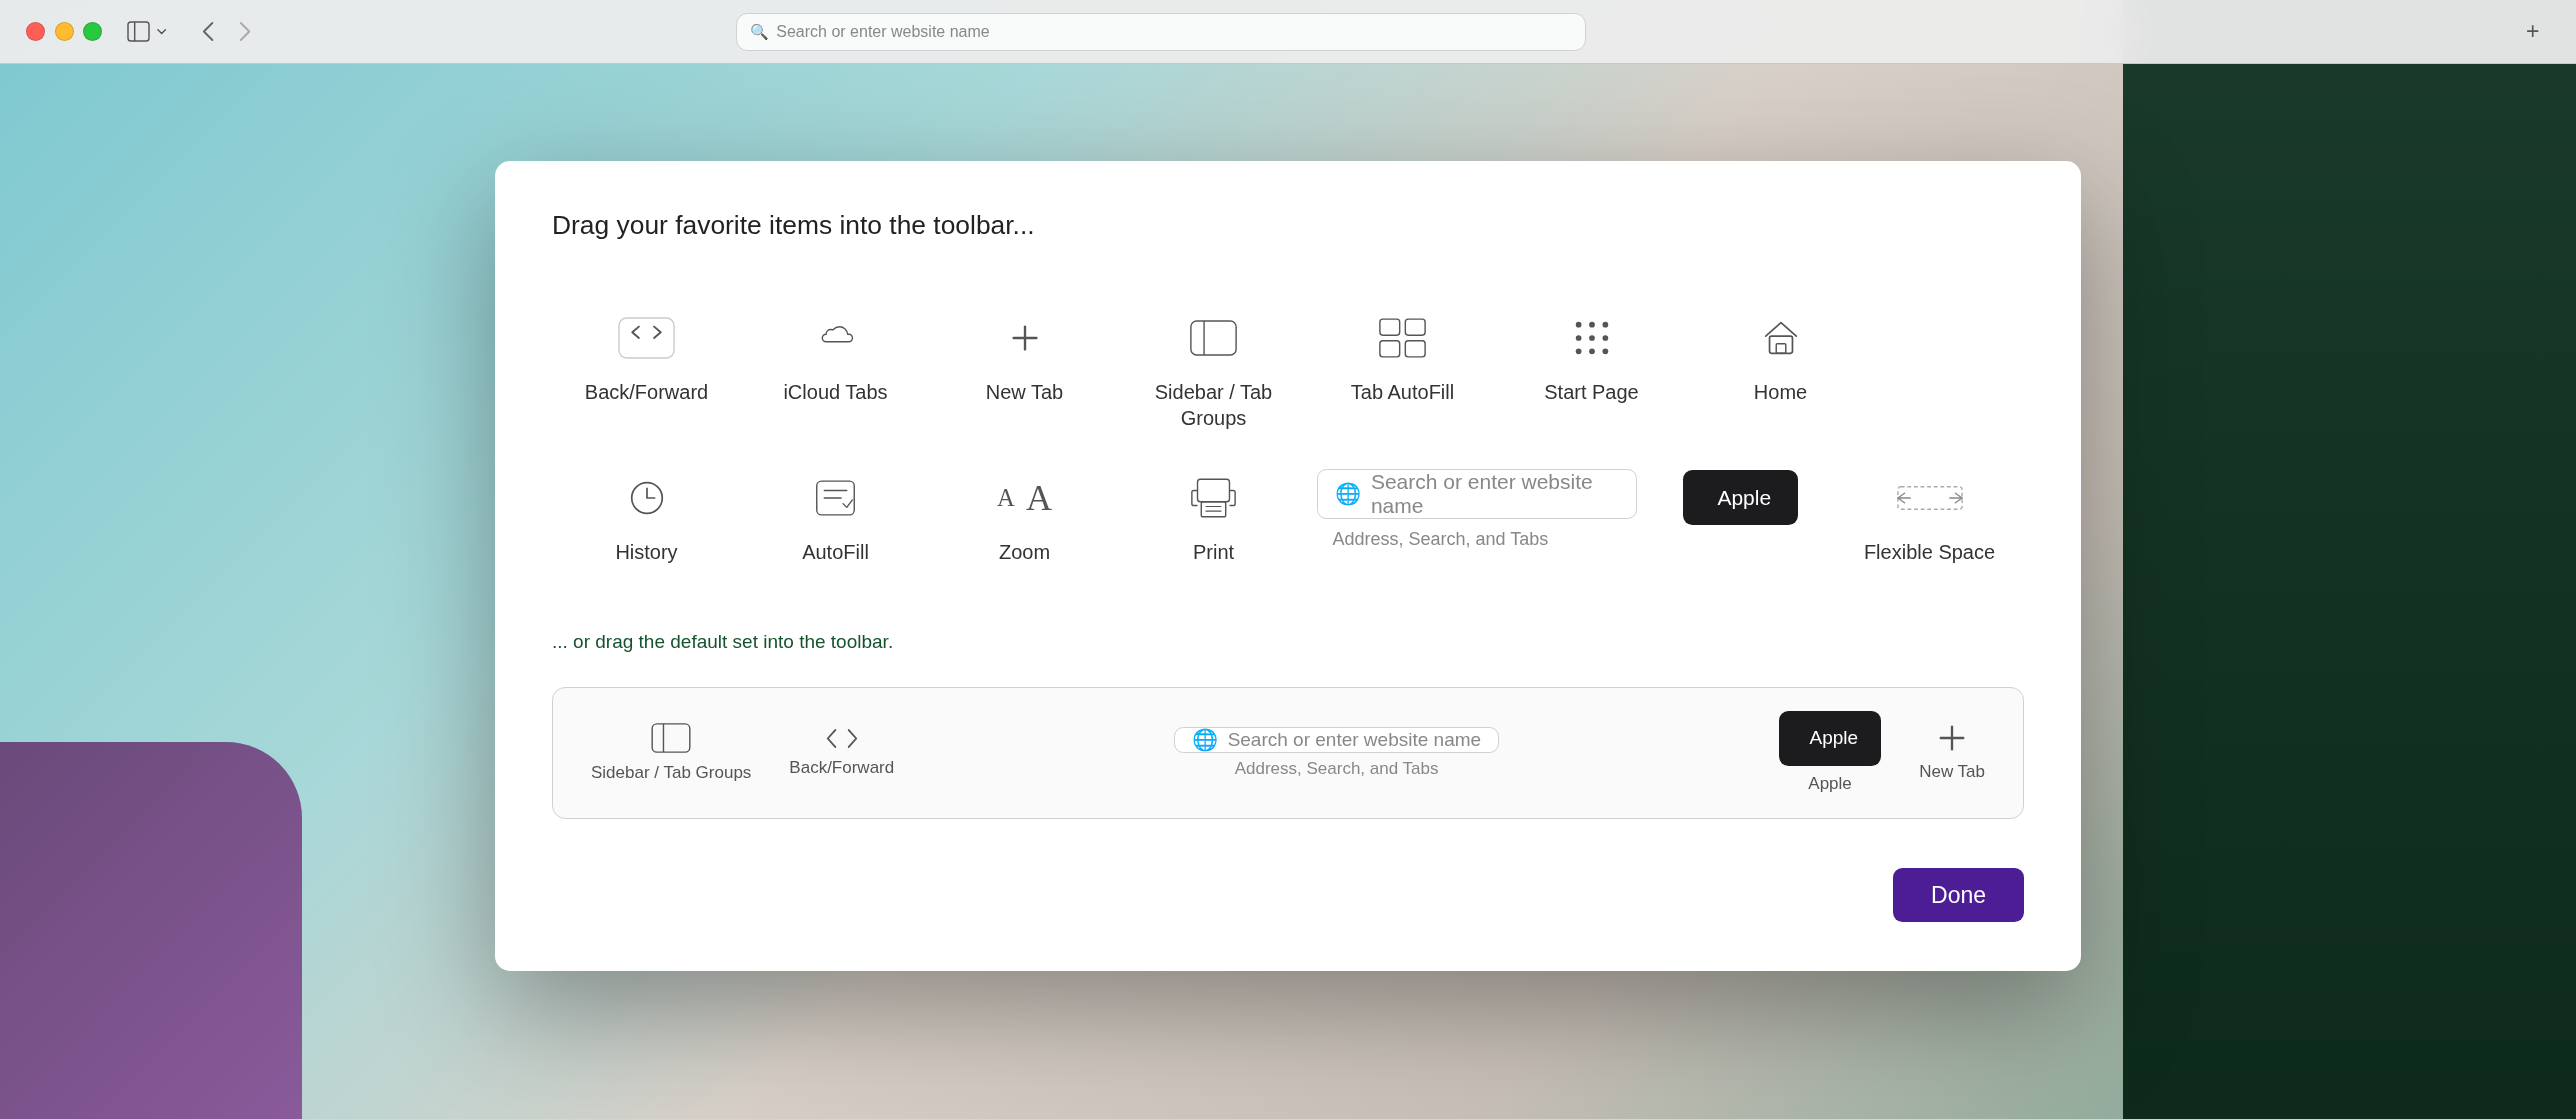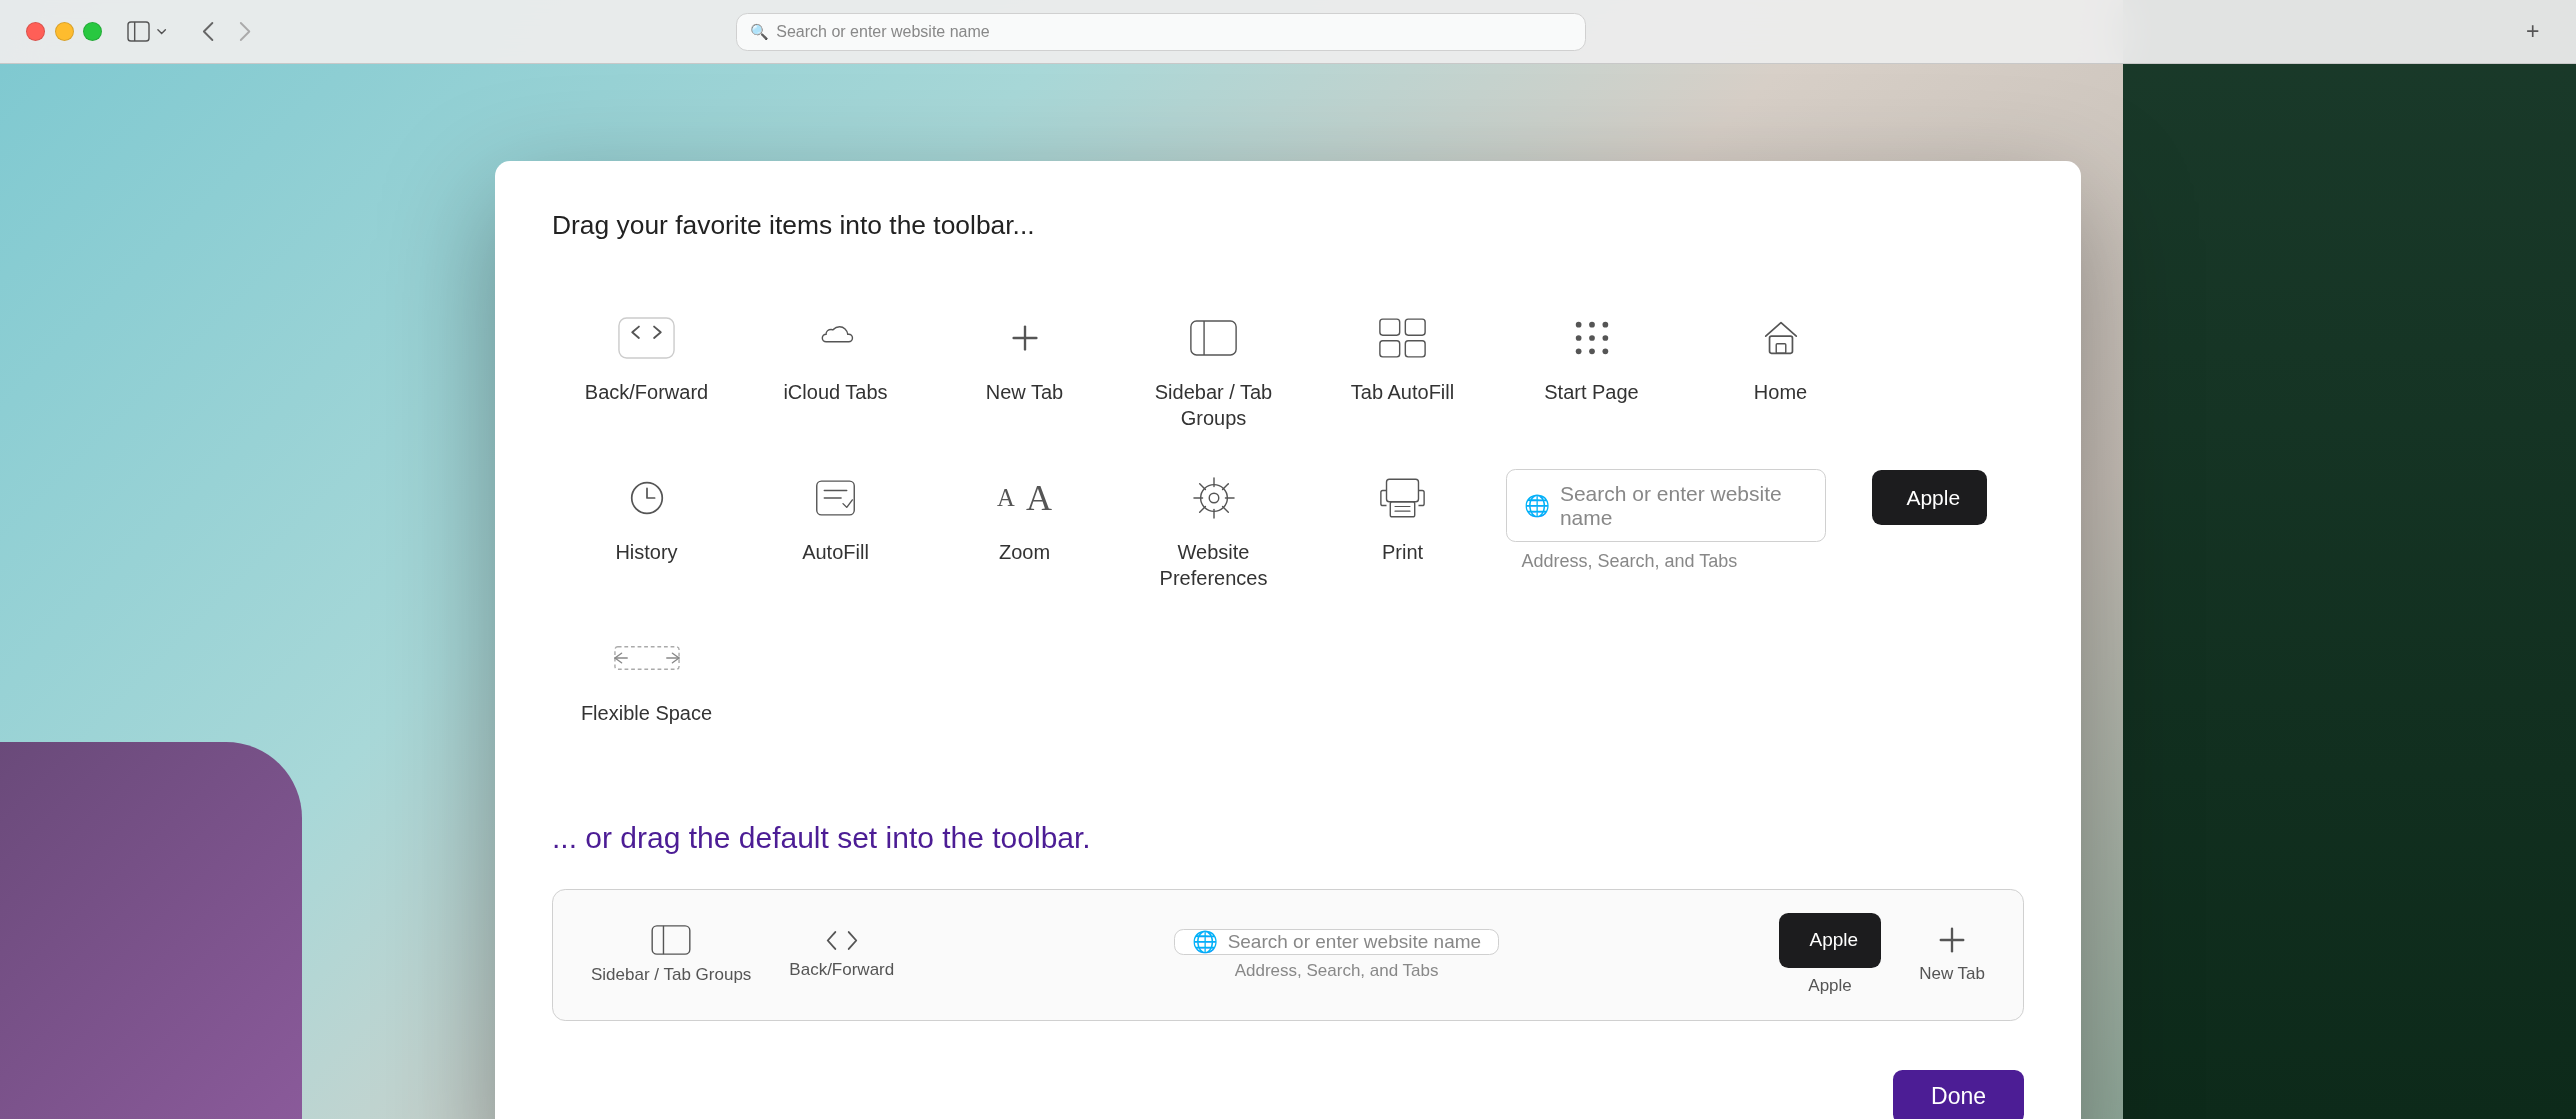--- a/index.html
+++ b/index.html
@@ -258,23 +258,23 @@
     .address-label {
       font-size: 18px;
       color: #666;
       text-align: center;
       margin-left: 15px;
       margin-bottom: 19px;
     }
 
     
     .separator-text {
-      font-size: 30px;
-      color: #4c1d95;
-      margin: 76px 0 34px 0;
+      font-size: 19px;
+      color: #14532d;
+      margin: 43px 0 34px 0;
     }
 
     
     .default-toolbar {
       border: 1.4px solid #d0d0d0;
       border-radius: 13.2px;
       padding: 23px 38px;
       display: flex;
       align-items: center;
       gap: 38px;
@@ -528,37 +528,20 @@
           <div class="toolbar-item-icon">
             <div style="display:flex;gap:11.3px;align-items:center;">
               <span style="font-size:24.6px;color:#555;font-family:serif;">A</span>
               <span style="font-size:36px;color:#555;font-family:serif;">A</span>
             </div>
           </div>
           <div class="toolbar-item-label">Zoom</div>
         </div>
 
 
-        <div class="toolbar-item">
-          <div class="toolbar-item-icon">
-            <svg width="42" height="42" viewBox="0 0 44 44" fill="none">
-              <circle cx="22" cy="22" r="14" stroke="#555" stroke-width="1.5" fill="none"></circle>
-              <circle cx="22" cy="22" r="5" stroke="#555" stroke-width="1.5" fill="none"></circle>
-              <line x1="22" y1="1" x2="22" y2="10" stroke="#555" stroke-width="1.5" stroke-linecap="round"></line>
-              <line x1="22" y1="34" x2="22" y2="43" stroke="#555" stroke-width="1.5" stroke-linecap="round"></line>
-              <line x1="1" y1="22" x2="10" y2="22" stroke="#555" stroke-width="1.5" stroke-linecap="round"></line>
-              <line x1="34" y1="22" x2="43" y2="22" stroke="#555" stroke-width="1.5" stroke-linecap="round"></line>
-              <line x1="7" y1="7" x2="13" y2="13" stroke="#555" stroke-width="1.5" stroke-linecap="round"></line>
-              <line x1="31" y1="31" x2="37" y2="37" stroke="#555" stroke-width="1.5" stroke-linecap="round"></line>
-              <line x1="37" y1="7" x2="31" y2="13" stroke="#555" stroke-width="1.5" stroke-linecap="round"></line>
-              <line x1="13" y1="31" x2="7" y2="37" stroke="#555" stroke-width="1.5" stroke-linecap="round"></line>
-            </svg>
-          </div>
-          <div class="toolbar-item-label">Website Preferences</div>
-        </div>
 
         <div class="toolbar-item">
           <div class="toolbar-item-icon">
             <svg width="47" height="42" viewBox="0 0 50 44" fill="none">
               <rect x="8" y="2" width="34" height="24" rx="3" stroke="#555" stroke-width="1.5" fill="none"></rect>
               <rect x="12" y="26" width="26" height="16" rx="2" stroke="#555" stroke-width="1.5" fill="none"></rect>
               <path d="M8 14h-4a2 2 0 0 0-2 2v12a2 2 0 0 0 2 2h4" stroke="#555" stroke-width="1.5" fill="none"></path>
               <path d="M42 14h4a2 2 0 0 1 2 2v12a2 2 0 0 1-2 2h-4" stroke="#555" stroke-width="1.5" fill="none"></path>
               <line x1="17" y1="31" x2="33" y2="31" stroke="#555" stroke-width="1.2" stroke-linecap="round"></line>
               <line x1="17" y1="36" x2="33" y2="36" stroke="#555" stroke-width="1.2" stroke-linecap="round"></line>

